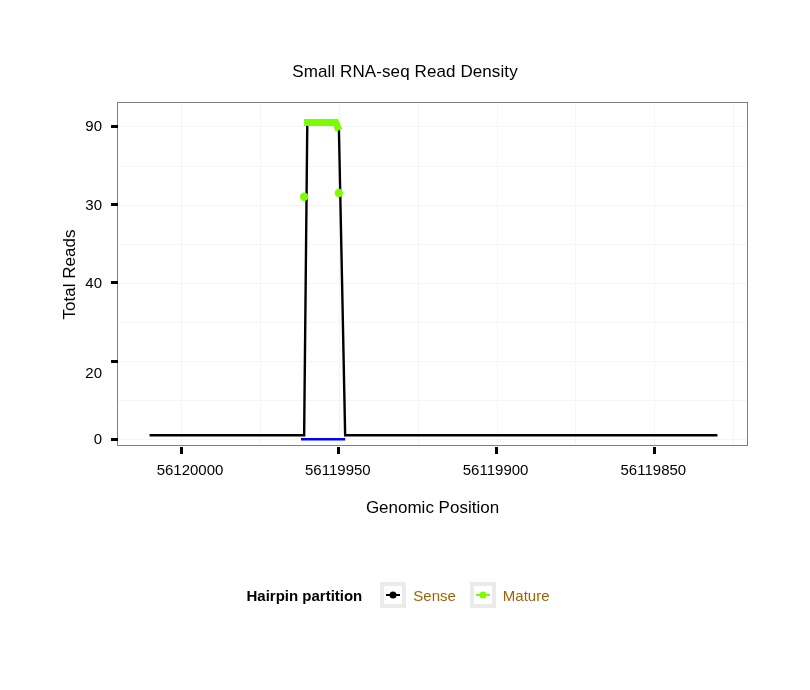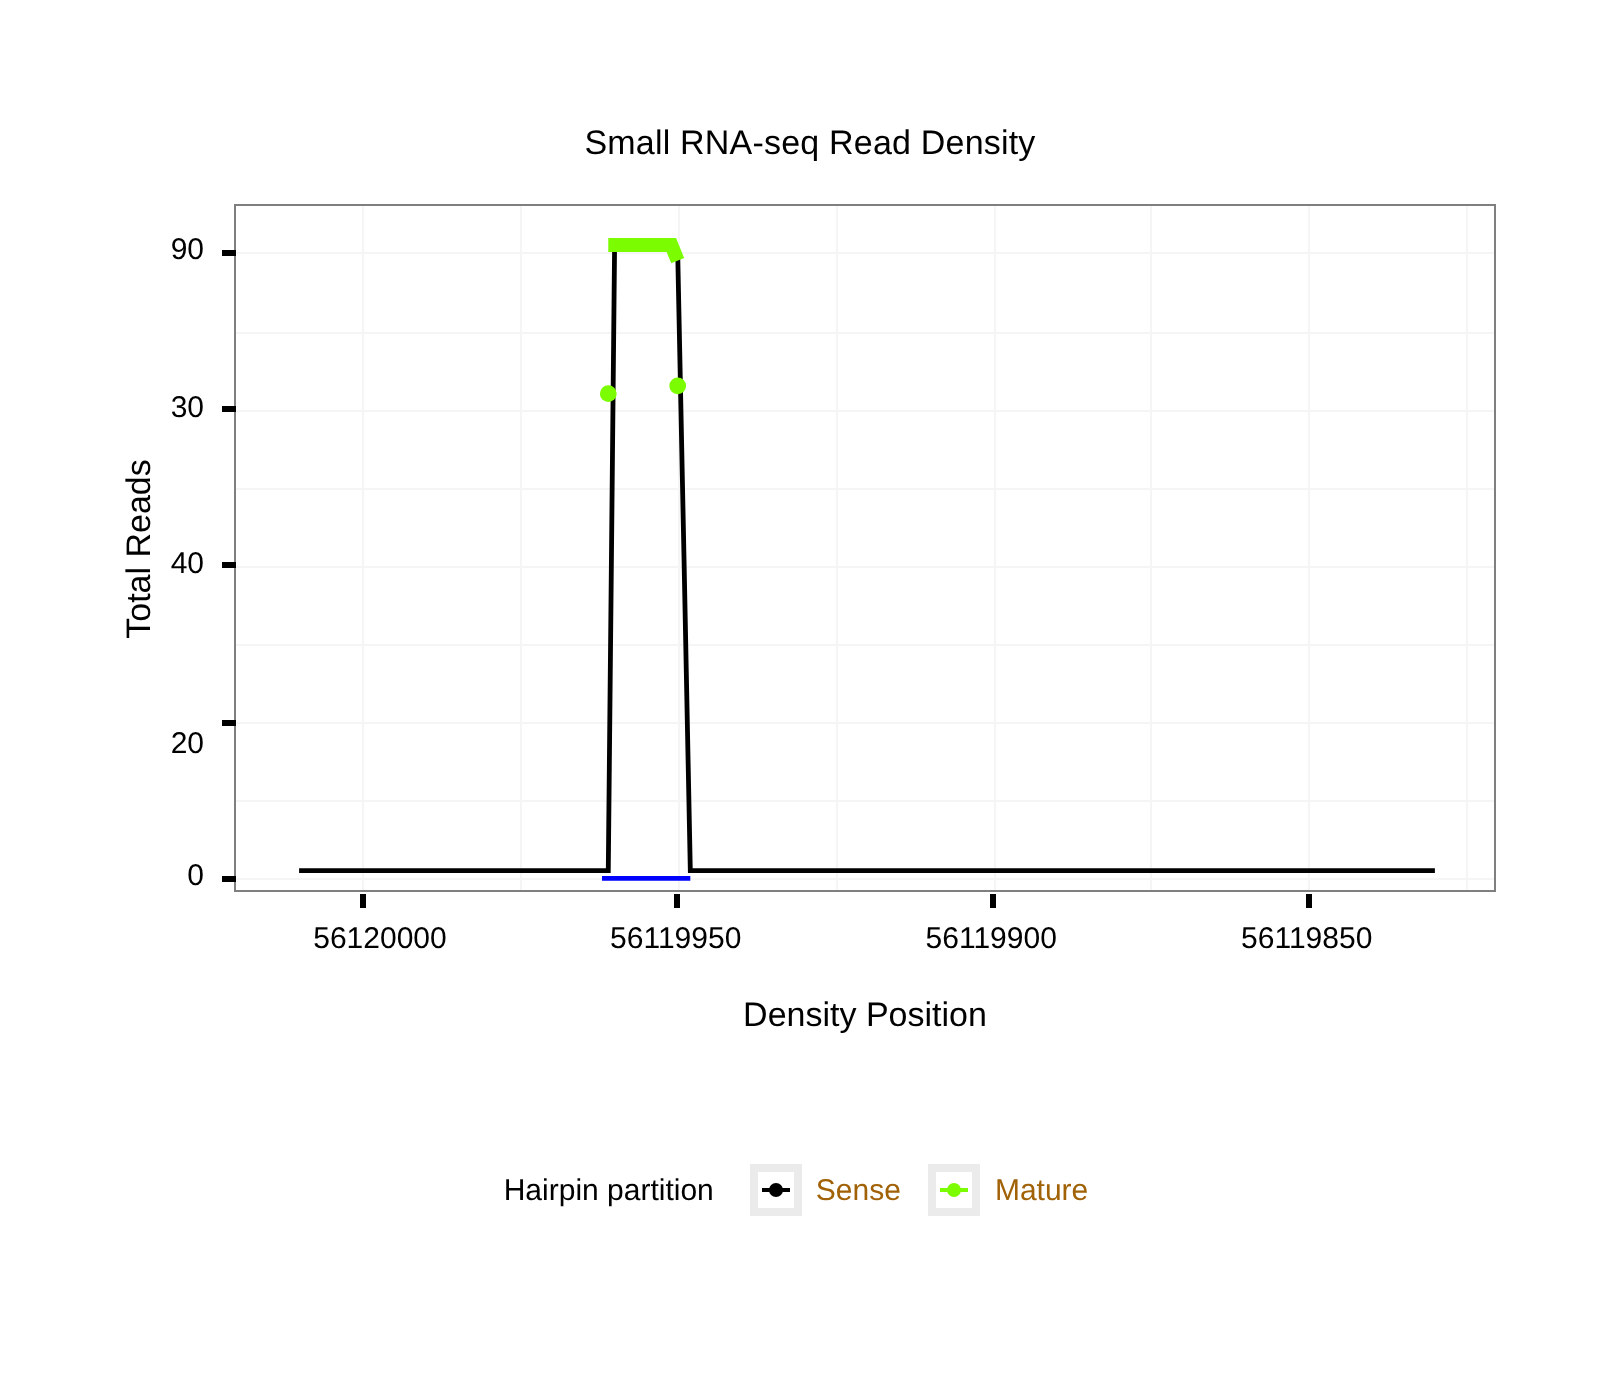--- a/index.html
+++ b/index.html
@@ -62,21 +62,21 @@
     transform:translateX(-50%);
   }
 
   
   .legend{
     position:absolute;left:0;right:0;top:582px;
     display:flex;align-items:center;justify-content:center;
     gap:0px;
   }
   .legend-title{
-    font-size:15px;font-weight:normal;color:#000;
+    font-size:15px;font-weight:bold;color:#000;
     margin-right:18px;
   }
   .legend-item{
     display:flex;align-items:center;margin-right:14px;
   }
   .legend-key{
     width:26px;height:26px;
     background:#ffffff;
     border:4px solid #ebebeb;
     box-sizing:border-box;
@@ -148,21 +148,21 @@
       <div class="tick-label-y" style="left: 64px; width: 38px; top: 360px; margin-top: 12px;">20</div>
       <div class="tick-label-y" style="left: 64px; width: 38px; top: 281.818px;">40</div>
       <div class="tick-label-y" style="left: 64px; width: 38px; top: 203.636px;">30</div>
       <div class="tick-label-y" style="left: 64px; width: 38px; top: 125.455px;">90</div>
       <div class="tick-label-x" style="left: 190px; top: 461px;">56120000</div>
       <div class="tick-label-x" style="left: 337.85px; top: 461px;">56119950</div>
       <div class="tick-label-x" style="left: 495.6px; top: 461px;">56119900</div>
       <div class="tick-label-x" style="left: 653.35px; top: 461px;">56119850</div>
     </div>
 
-  <div class="x-axis-title">Density Position</div>
+  <div class="x-axis-title">Genomic Position</div>
 
   <div class="legend">
     <div class="legend-title">Hairpin partition</div>
     <div id="legend-items" style="display:flex;align-items:center;">
         <div class="legend-item">
           <div class="legend-key">
             <div class="kline" style="background: rgb(0, 0, 0);"></div>
             <div class="kdot" style="background: rgb(0, 0, 0);"></div>
           </div>
           <div class="legend-label">Sense</div>

